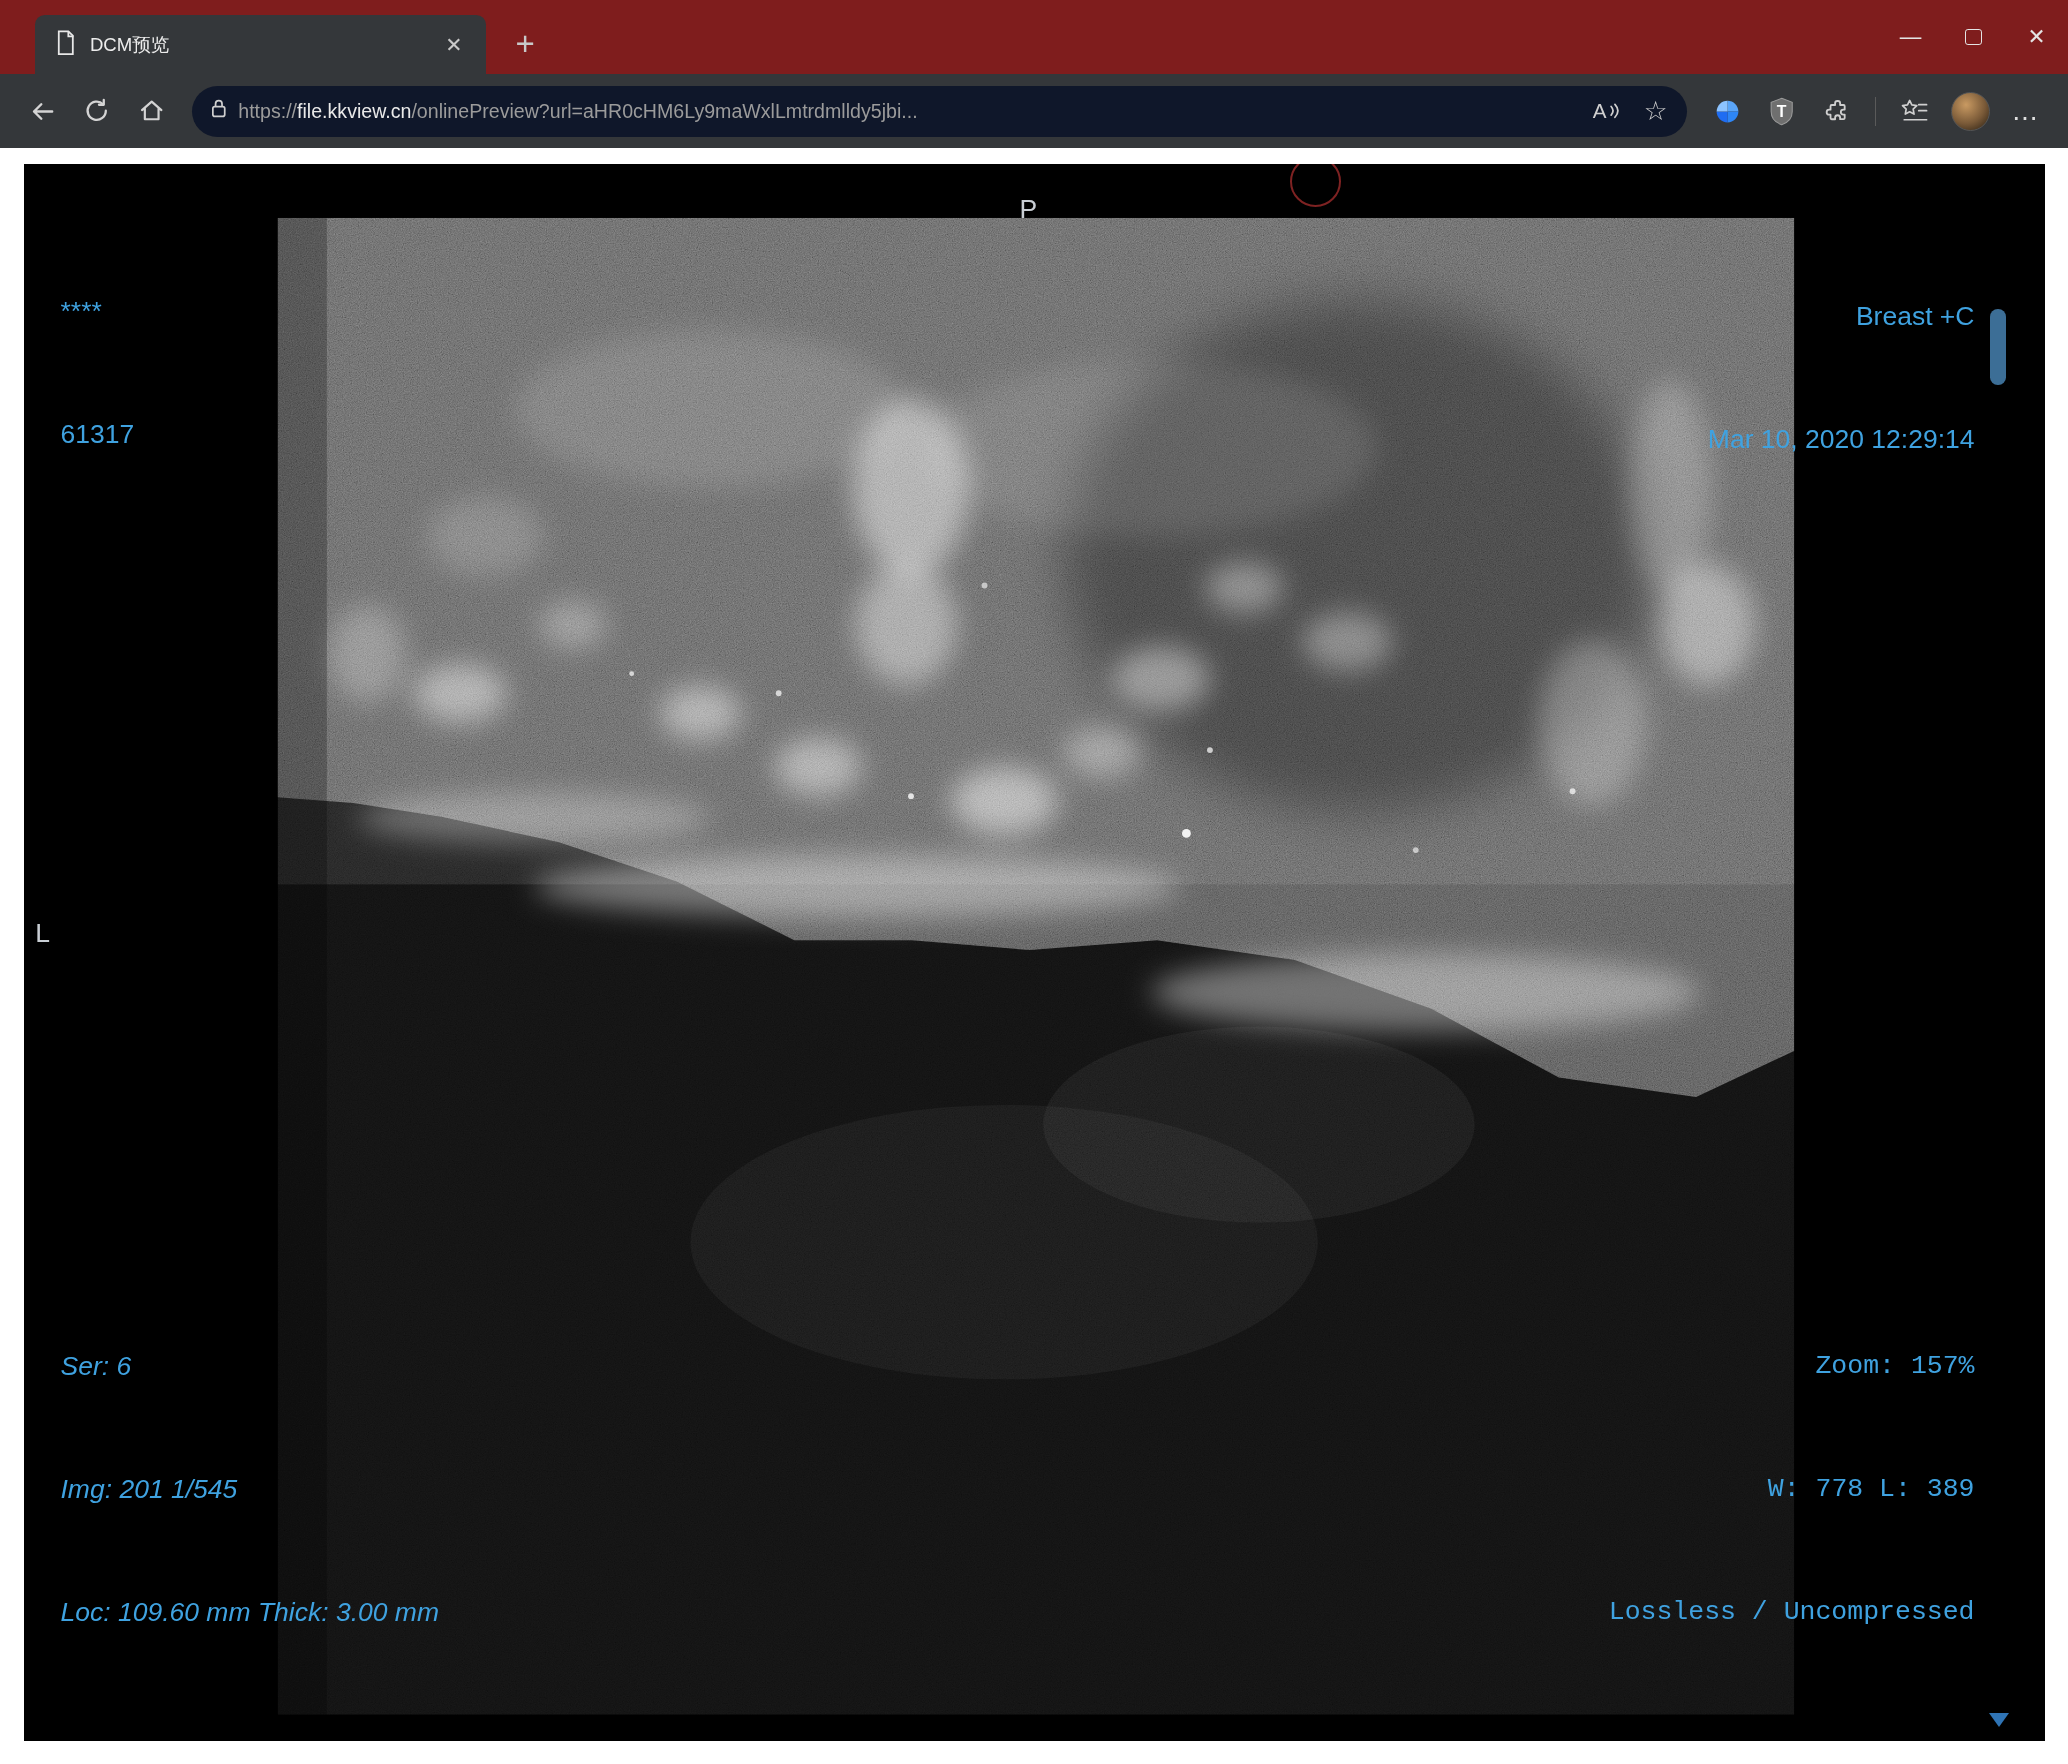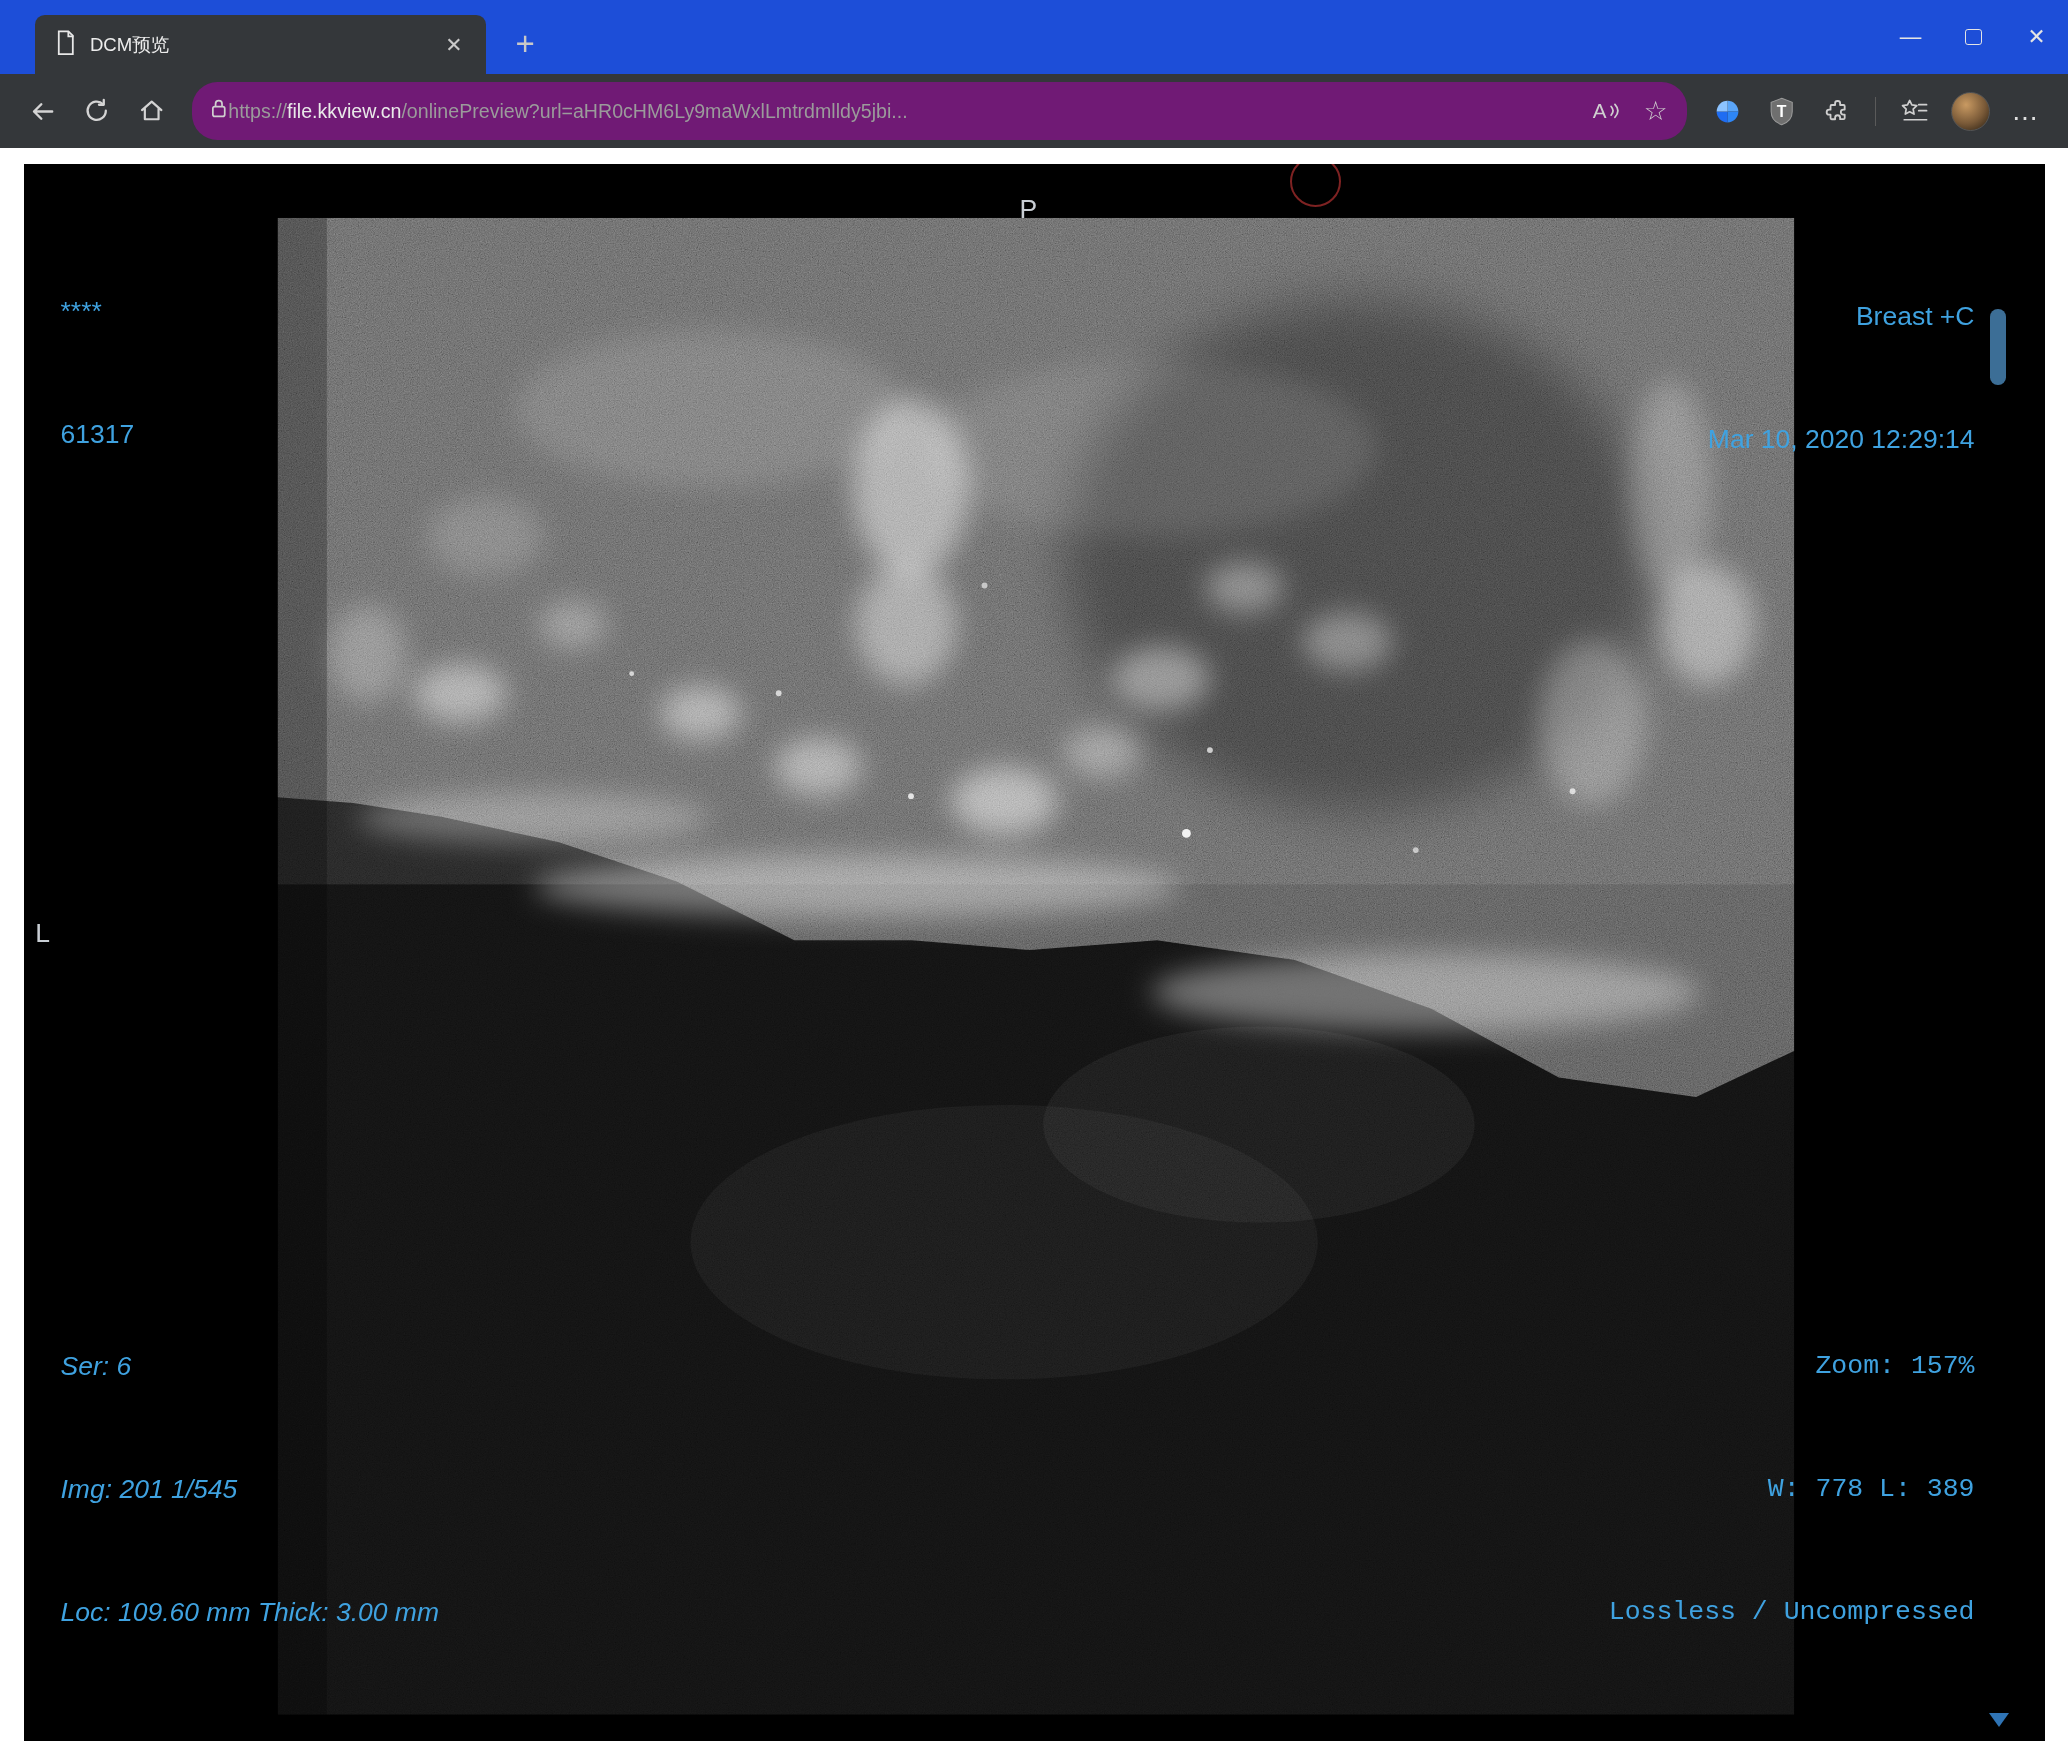--- a/index.html
+++ b/index.html
@@ -2,42 +2,42 @@
 <html><head>
 <meta charset="utf-8">
 <style>
   * { margin:0; padding:0; box-sizing:border-box; }
   html,body{ width:2068px; height:1764px; }
   body{ font-family:"Liberation Sans",sans-serif; background:#1b1b1b; overflow:hidden; }
 
   .browser{ width:2068px; height:1764px; display:flex; flex-direction:column; }
 
   
-  .titlebar{ height:74px; background:#1d4ed8; display:flex; align-items:flex-end; }
+  .titlebar{ height:74px; background:#7f1d1d; display:flex; align-items:flex-end; }
   .tab{ width:451px; height:59px; margin-left:35px; background:#34373a;
         border-radius:9.8px 9.8px 0 0; display:flex; align-items:center;
         padding:0 15.7px 0 19.6px; gap:13.7px; }
   .tab-title{ color:#ececec; font-size:18.6px; flex:1; white-space:nowrap; overflow:hidden; }
   .tab-close{ color:#c8c8c8; font-size:20.6px; width:33px; height:33px; display:flex;
               align-items:center; justify-content:center; border-radius:5.9px; }
   .newtab{ color:#c8c8c8; font-size:33px; width:51px; height:51px; margin-left:13.7px;
            display:flex; align-items:center; justify-content:center; align-self:center;
            margin-top:13.7px; font-weight:300; }
   .win-controls{ margin-left:auto; display:flex; height:100%; }
   .win-btn{ width:63px; display:flex; align-items:center; justify-content:center;
             color:#e4e4e4; font-size:21.6px; }
   .max-glyph{ width:16.7px; height:16.7px; border:1.5px solid #e4e4e4; border-radius:2.9px; }
 
   
   .navbar{ height:74px; background:#34373a; display:flex; align-items:center;
            padding:0 17.6px; gap:5.9px; }
   .nav-icon{ width:49px; height:49px; display:flex; align-items:center;
              justify-content:center; border-radius:7.8px; flex:0 0 auto; }
-  .urlbar{ flex:1; height:58px; background:#701a75; border-radius:25.5px; display:flex;
-           align-items:center; padding:0 7.8px 0 17.6px; margin:0 9.8px; gap:1px; min-width:0; }
+  .urlbar{ flex:1; height:51px; background:#0f172a; border-radius:25.5px; display:flex;
+           align-items:center; padding:0 7.8px 0 17.6px; margin:0 9.8px; gap:11px; min-width:0; }
   .url-text{ font-size:19.6px; color:#9b9b9b; white-space:nowrap; overflow:hidden; flex:1; }
   .url-text .domain{ color:#e9e9e9; }
   .pill-actions{ display:flex; align-items:center; gap:3.9px; margin-left:auto; }
   .read-aloud{ display:flex; align-items:center; color:#cfcfcf; font-size:20.6px;
                gap:2.9px; padding:5.9px 7.8px; }
   .star{ color:#cfcfcf; font-size:26.5px; padding:2px 11.8px; }
   .divider{ width:1px; height:29px; background:#5a5a5a; margin:0 7.8px; flex:0 0 auto; }
   .avatar{ width:39px; height:39px; border-radius:50%; flex:0 0 auto; margin:0 5.9px;
            background:radial-gradient(circle at 38% 32%, #c99a62, #7a5a38 55%, #241b10 100%);
            border:1px solid #555; }

